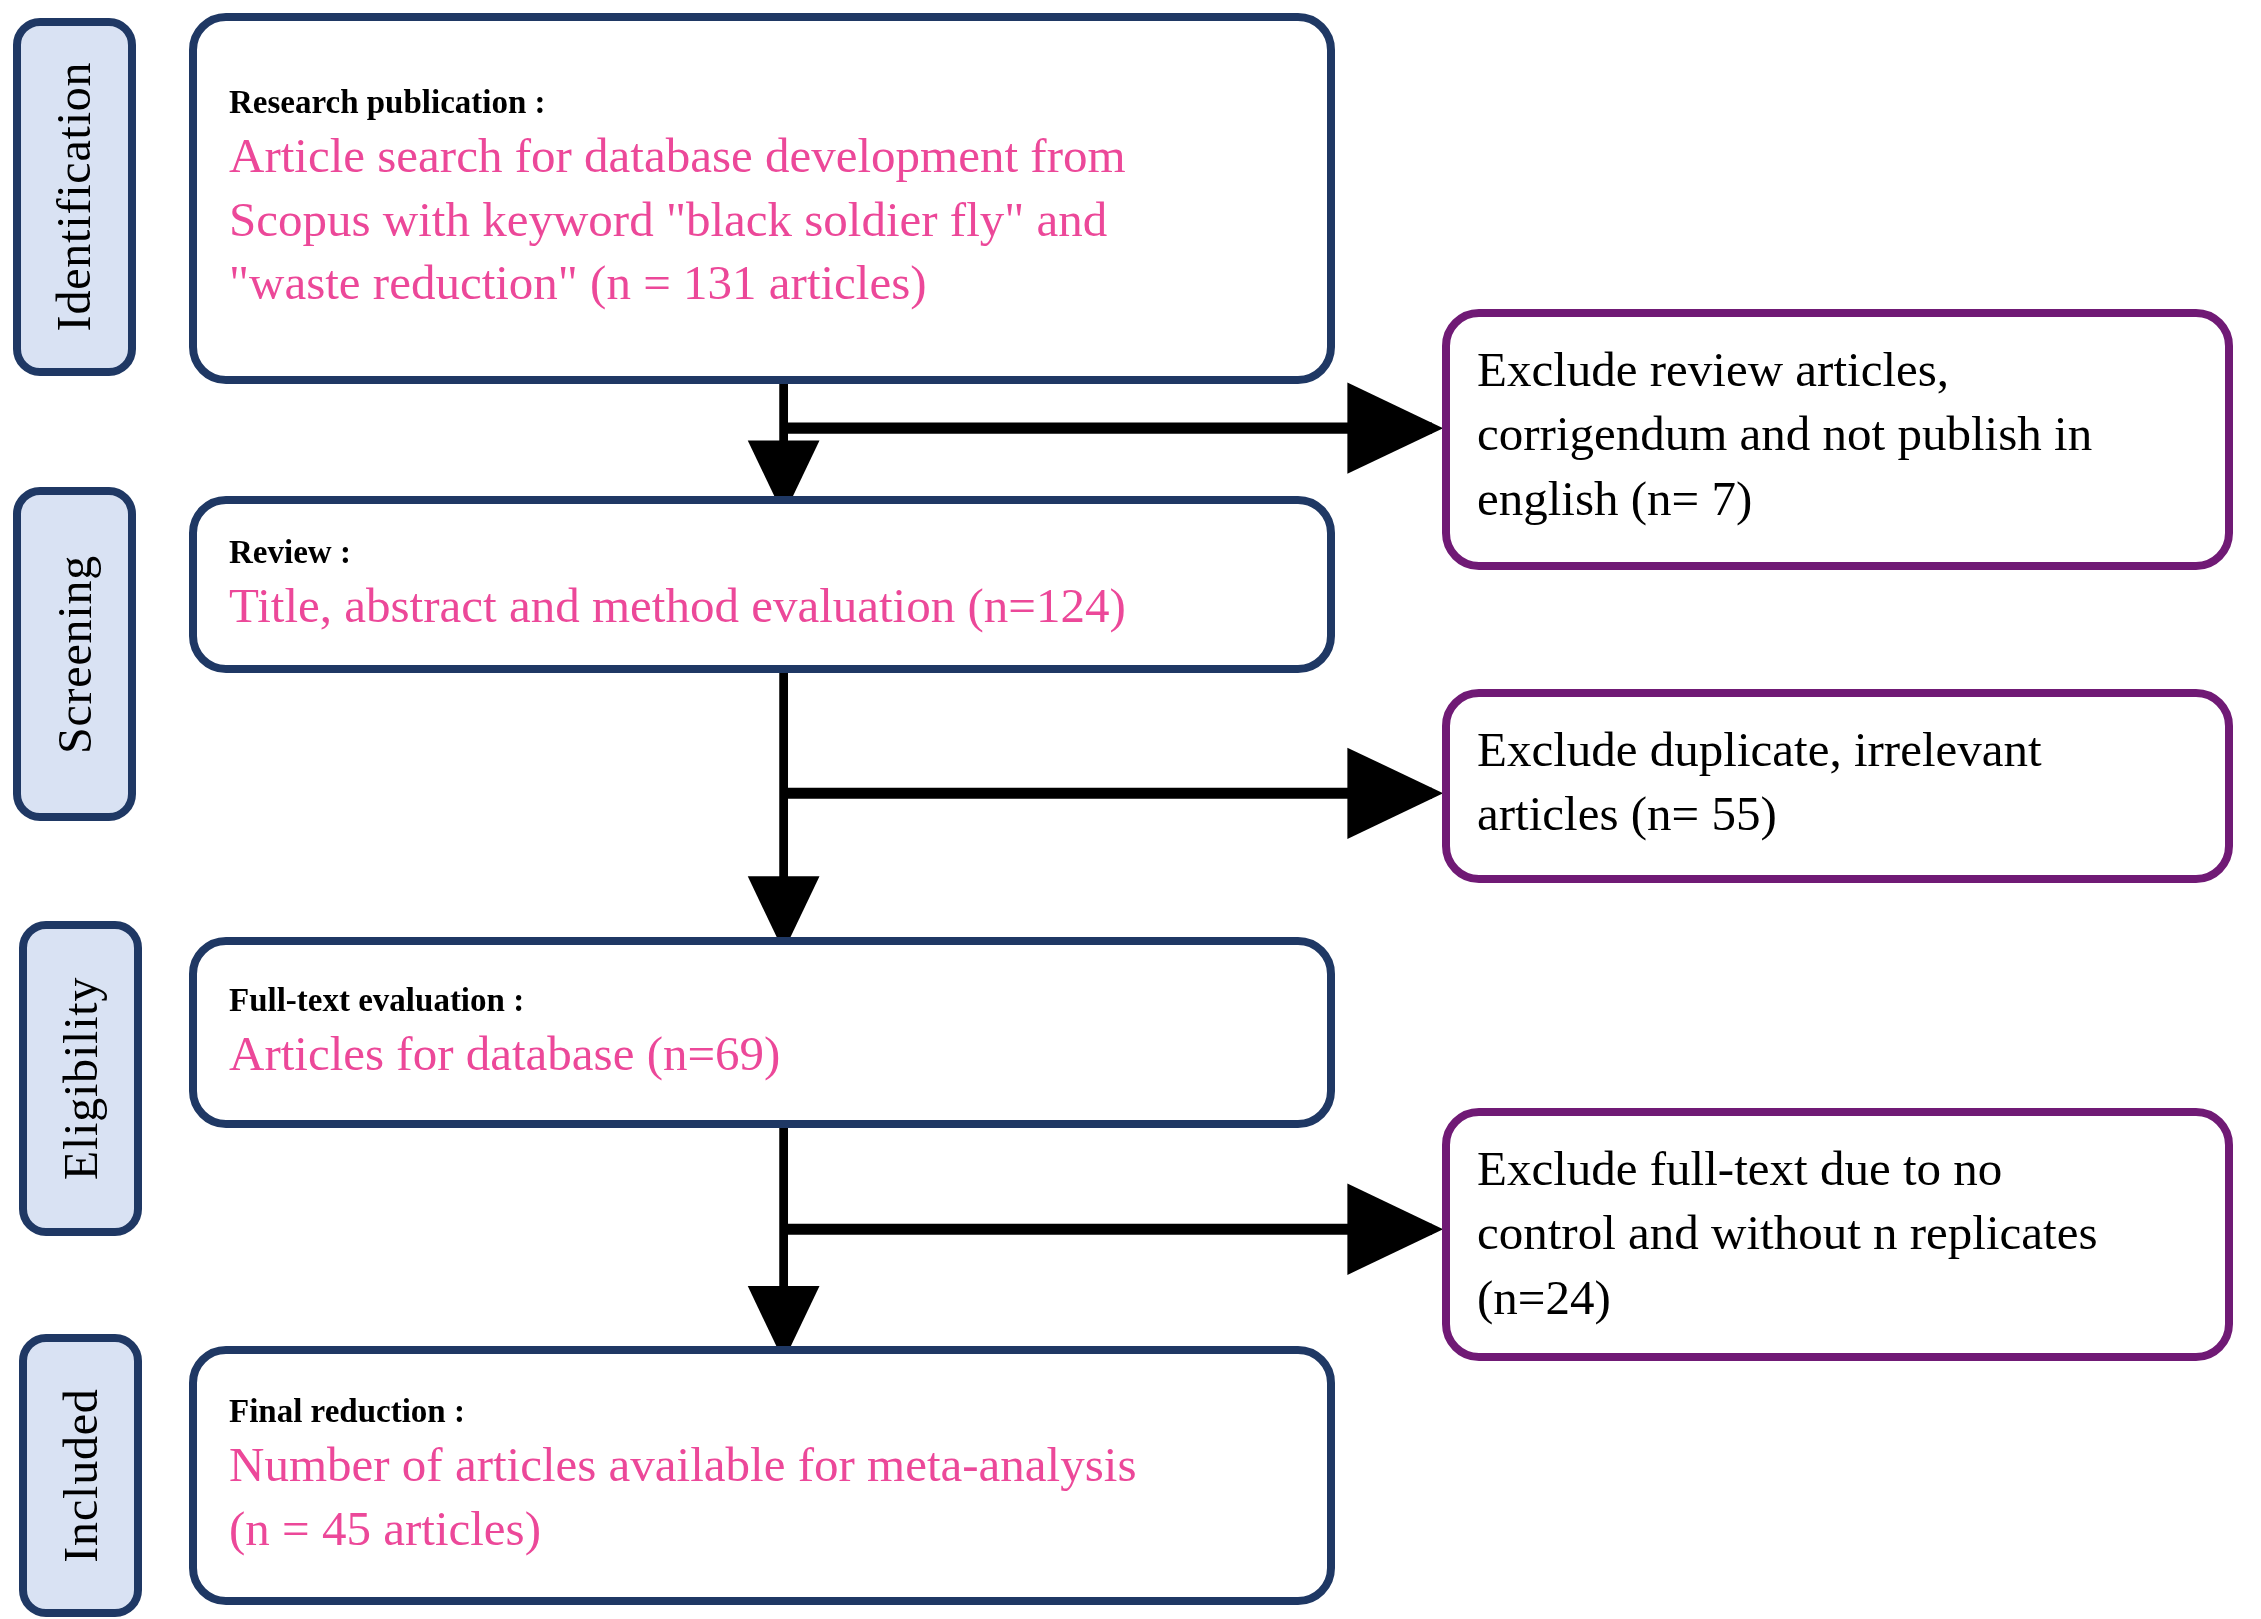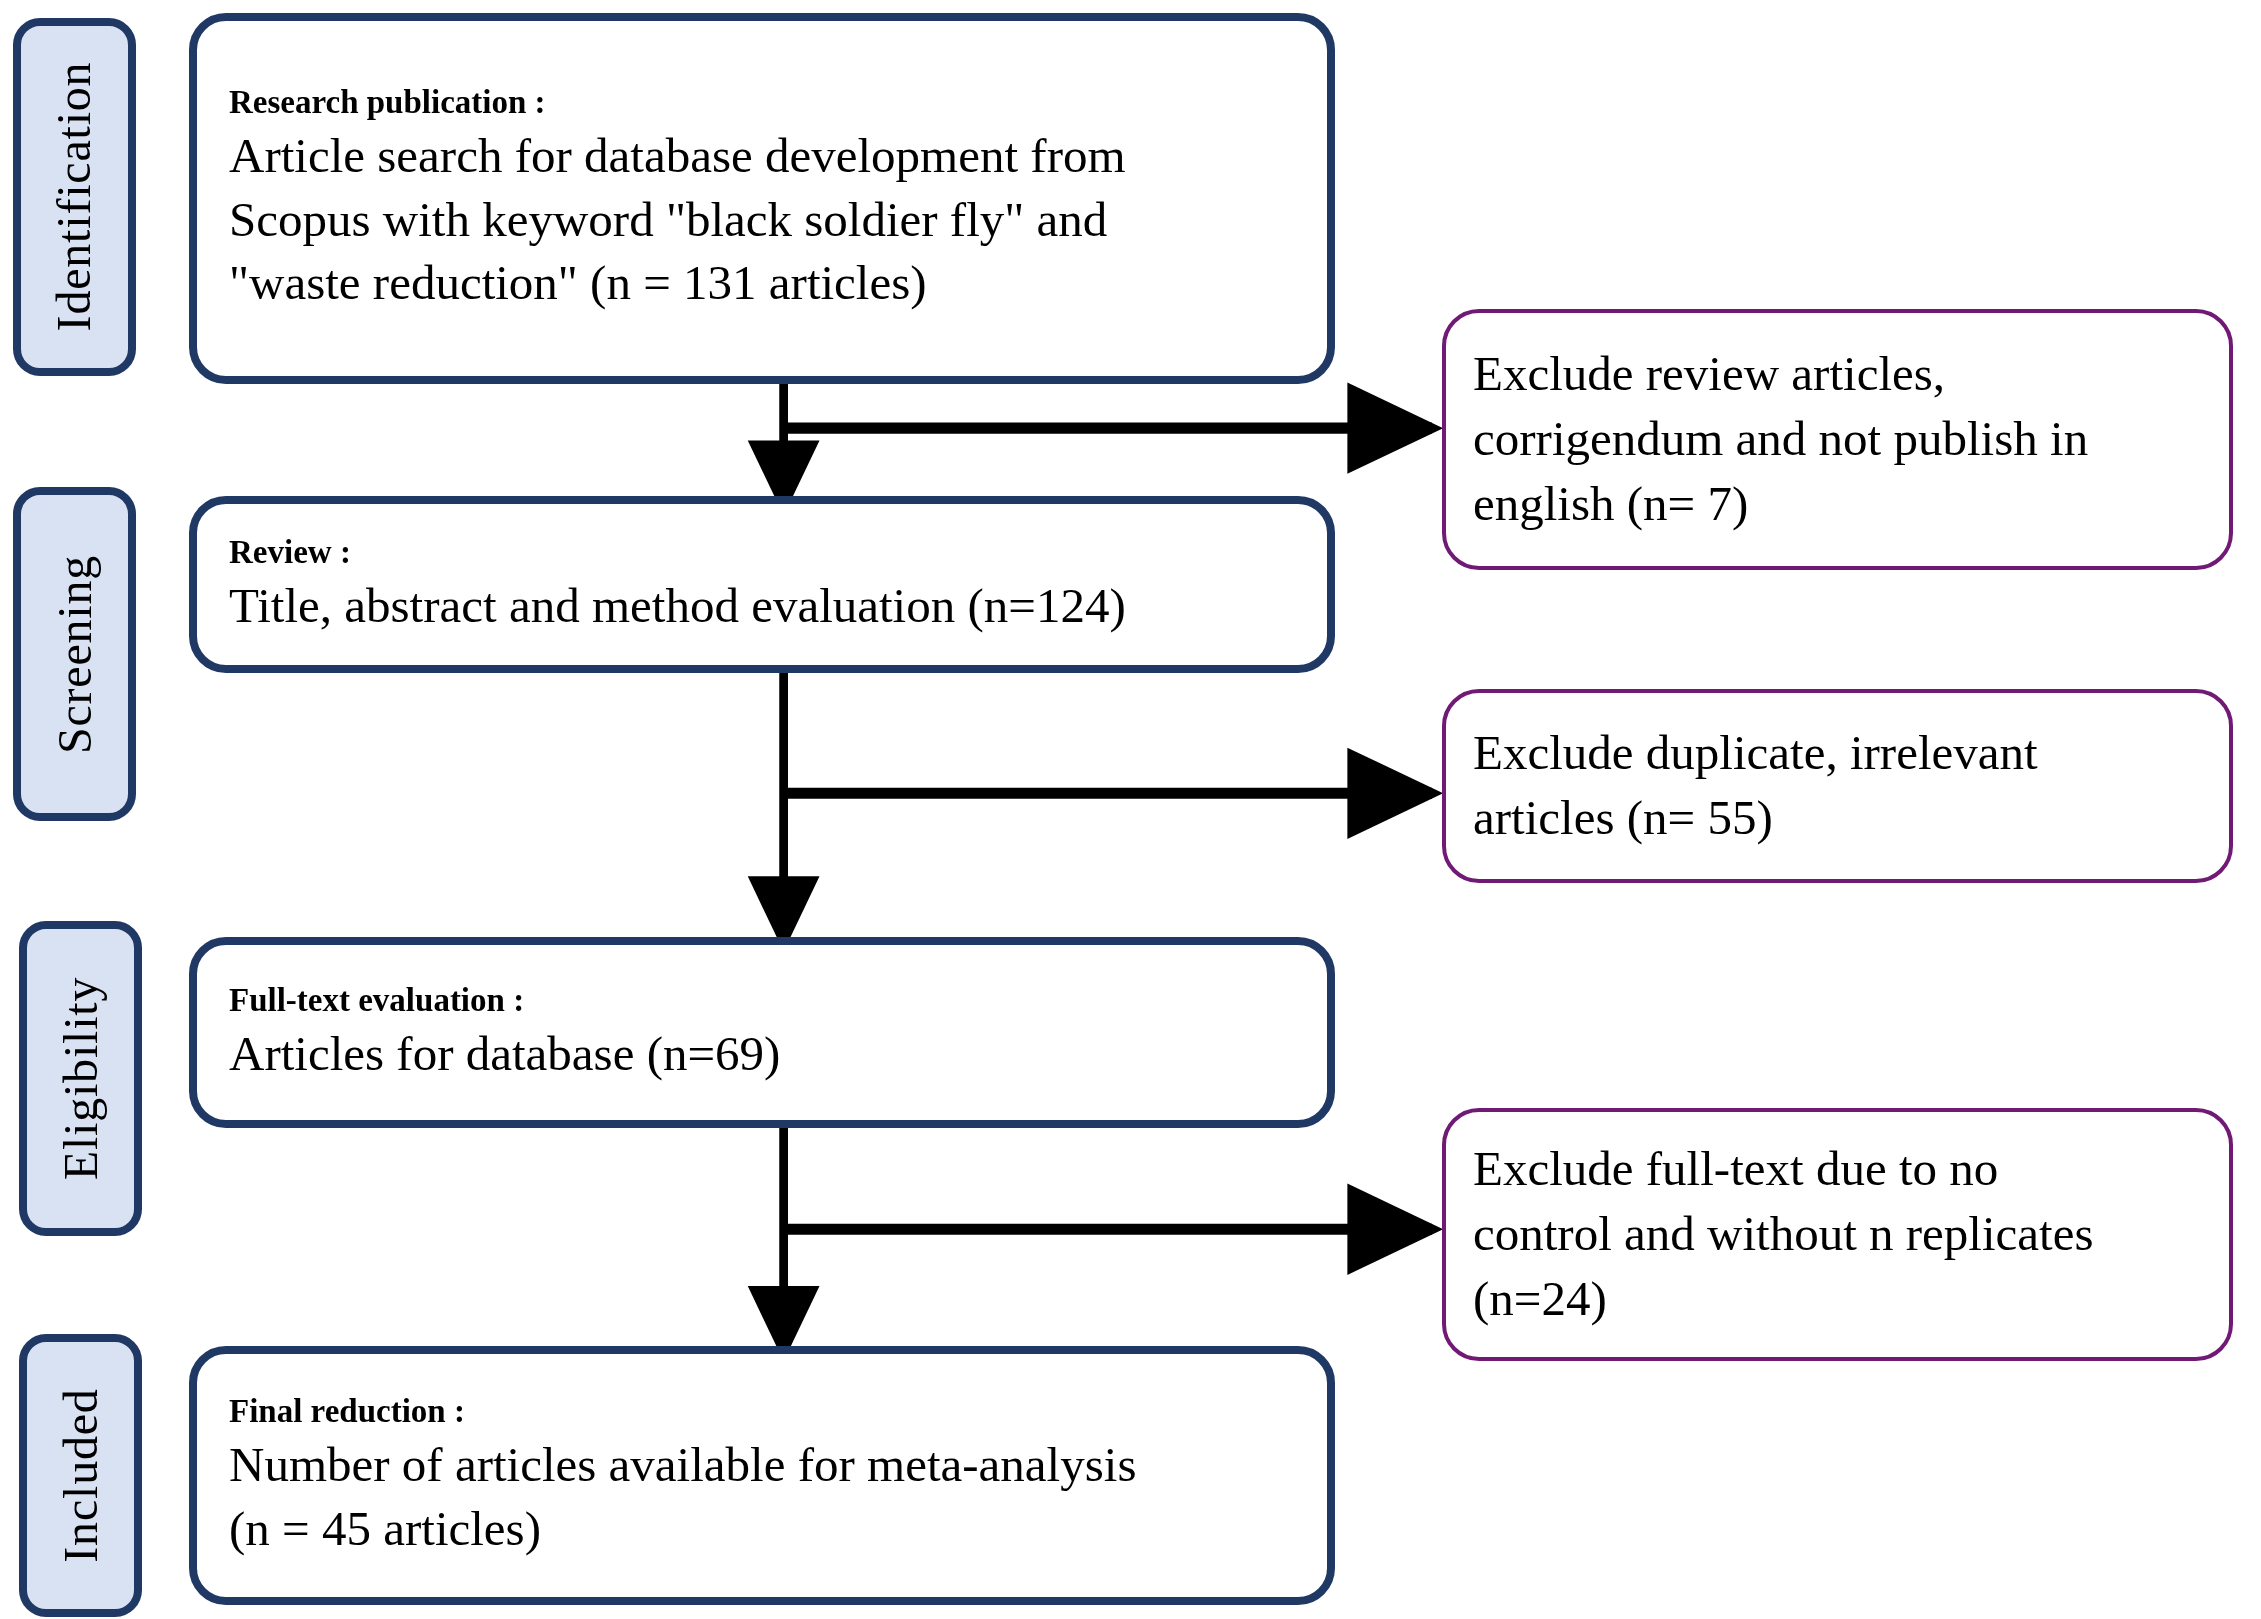--- a/index.html
+++ b/index.html
@@ -51,34 +51,34 @@
   .flow-box .box-title {
     font-weight: bold;
     font-size: 33px;
     line-height: 1.30;
     color: #000000;
     white-space: nowrap;
   }
   .flow-box .box-body {
     font-size: 49px;
     line-height: 1.30;
-    color: #000000;
+    color: #ec4899;
   }
   .flow-box .box-body .ln { display: block; white-space: nowrap; }
 
   .exclude-box {
     position: absolute;
     box-sizing: border-box;
     background: #ffffff;
-    border: 4px solid #701a75;
+    border: 8px solid #701a75;
     border-radius: 37px;
     padding: 20.7px 27px;
     display: flex;
     flex-direction: column;
-    justify-content: center;
+    justify-content: flex-start;
   }
   .exclude-box .box-body {
     font-size: 49px;
     line-height: 1.32;
     color: #000000;
   }
   .exclude-box .box-body .ln { display: block; white-space: nowrap; }
 
   
   #connectors {

